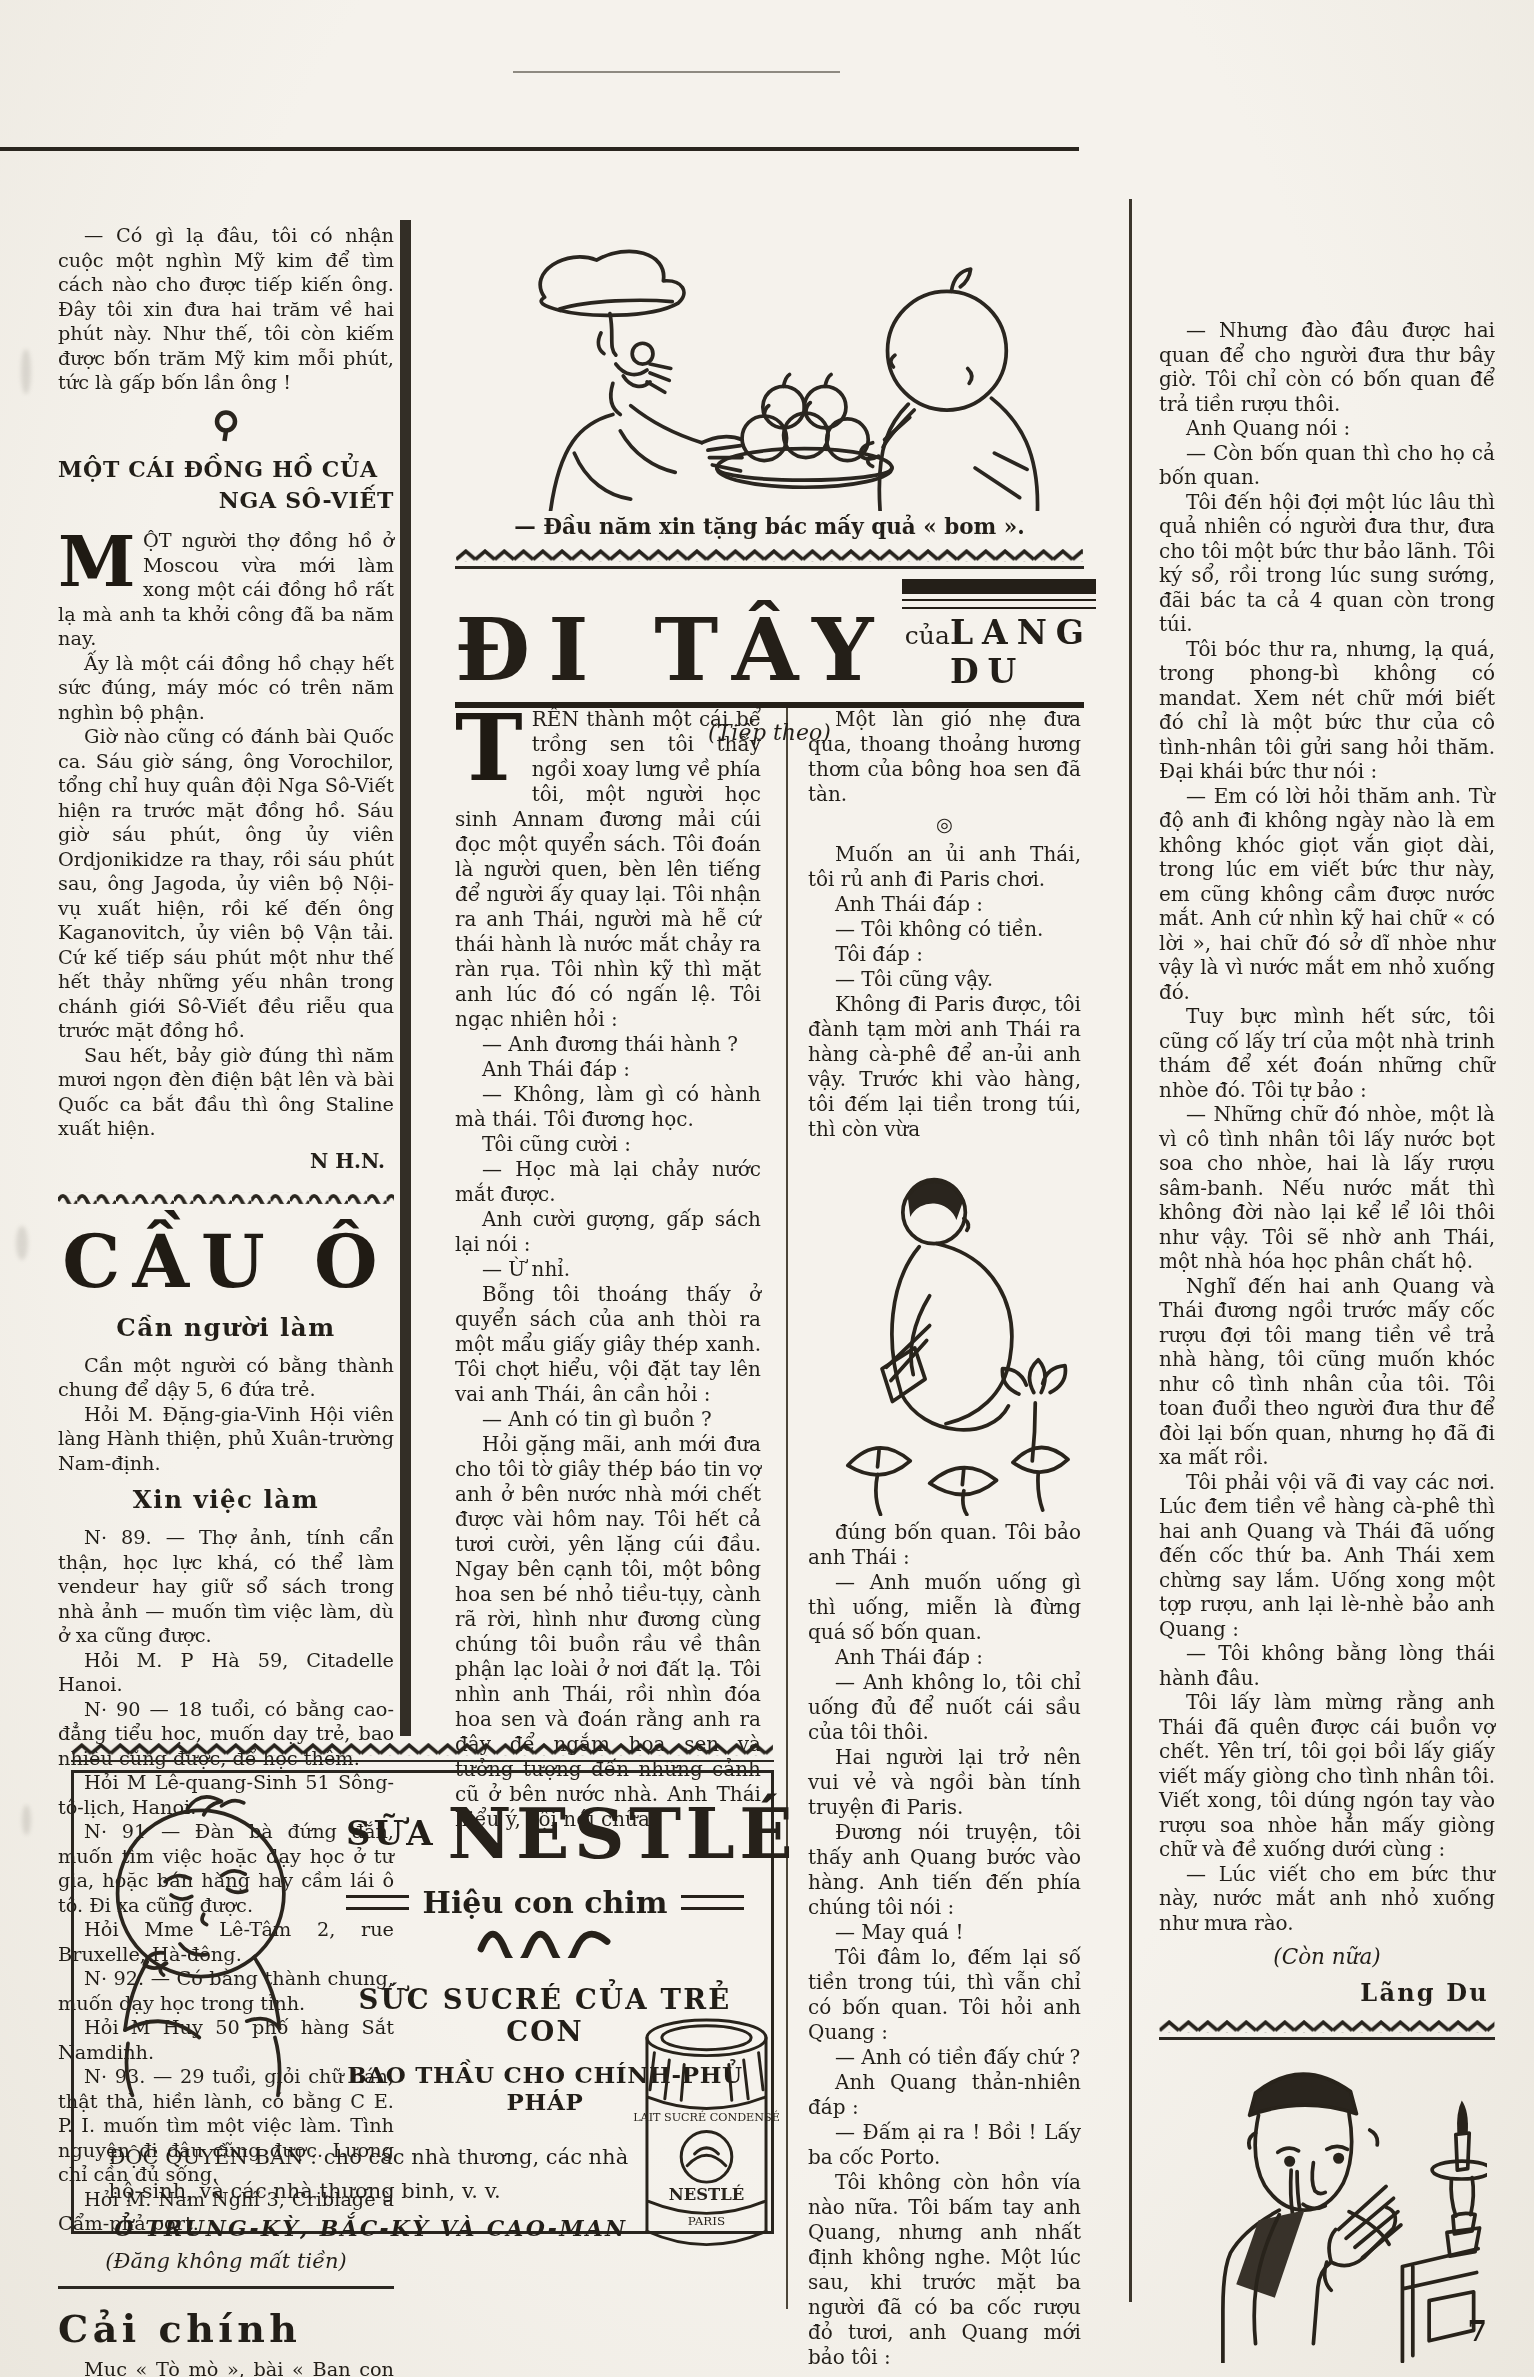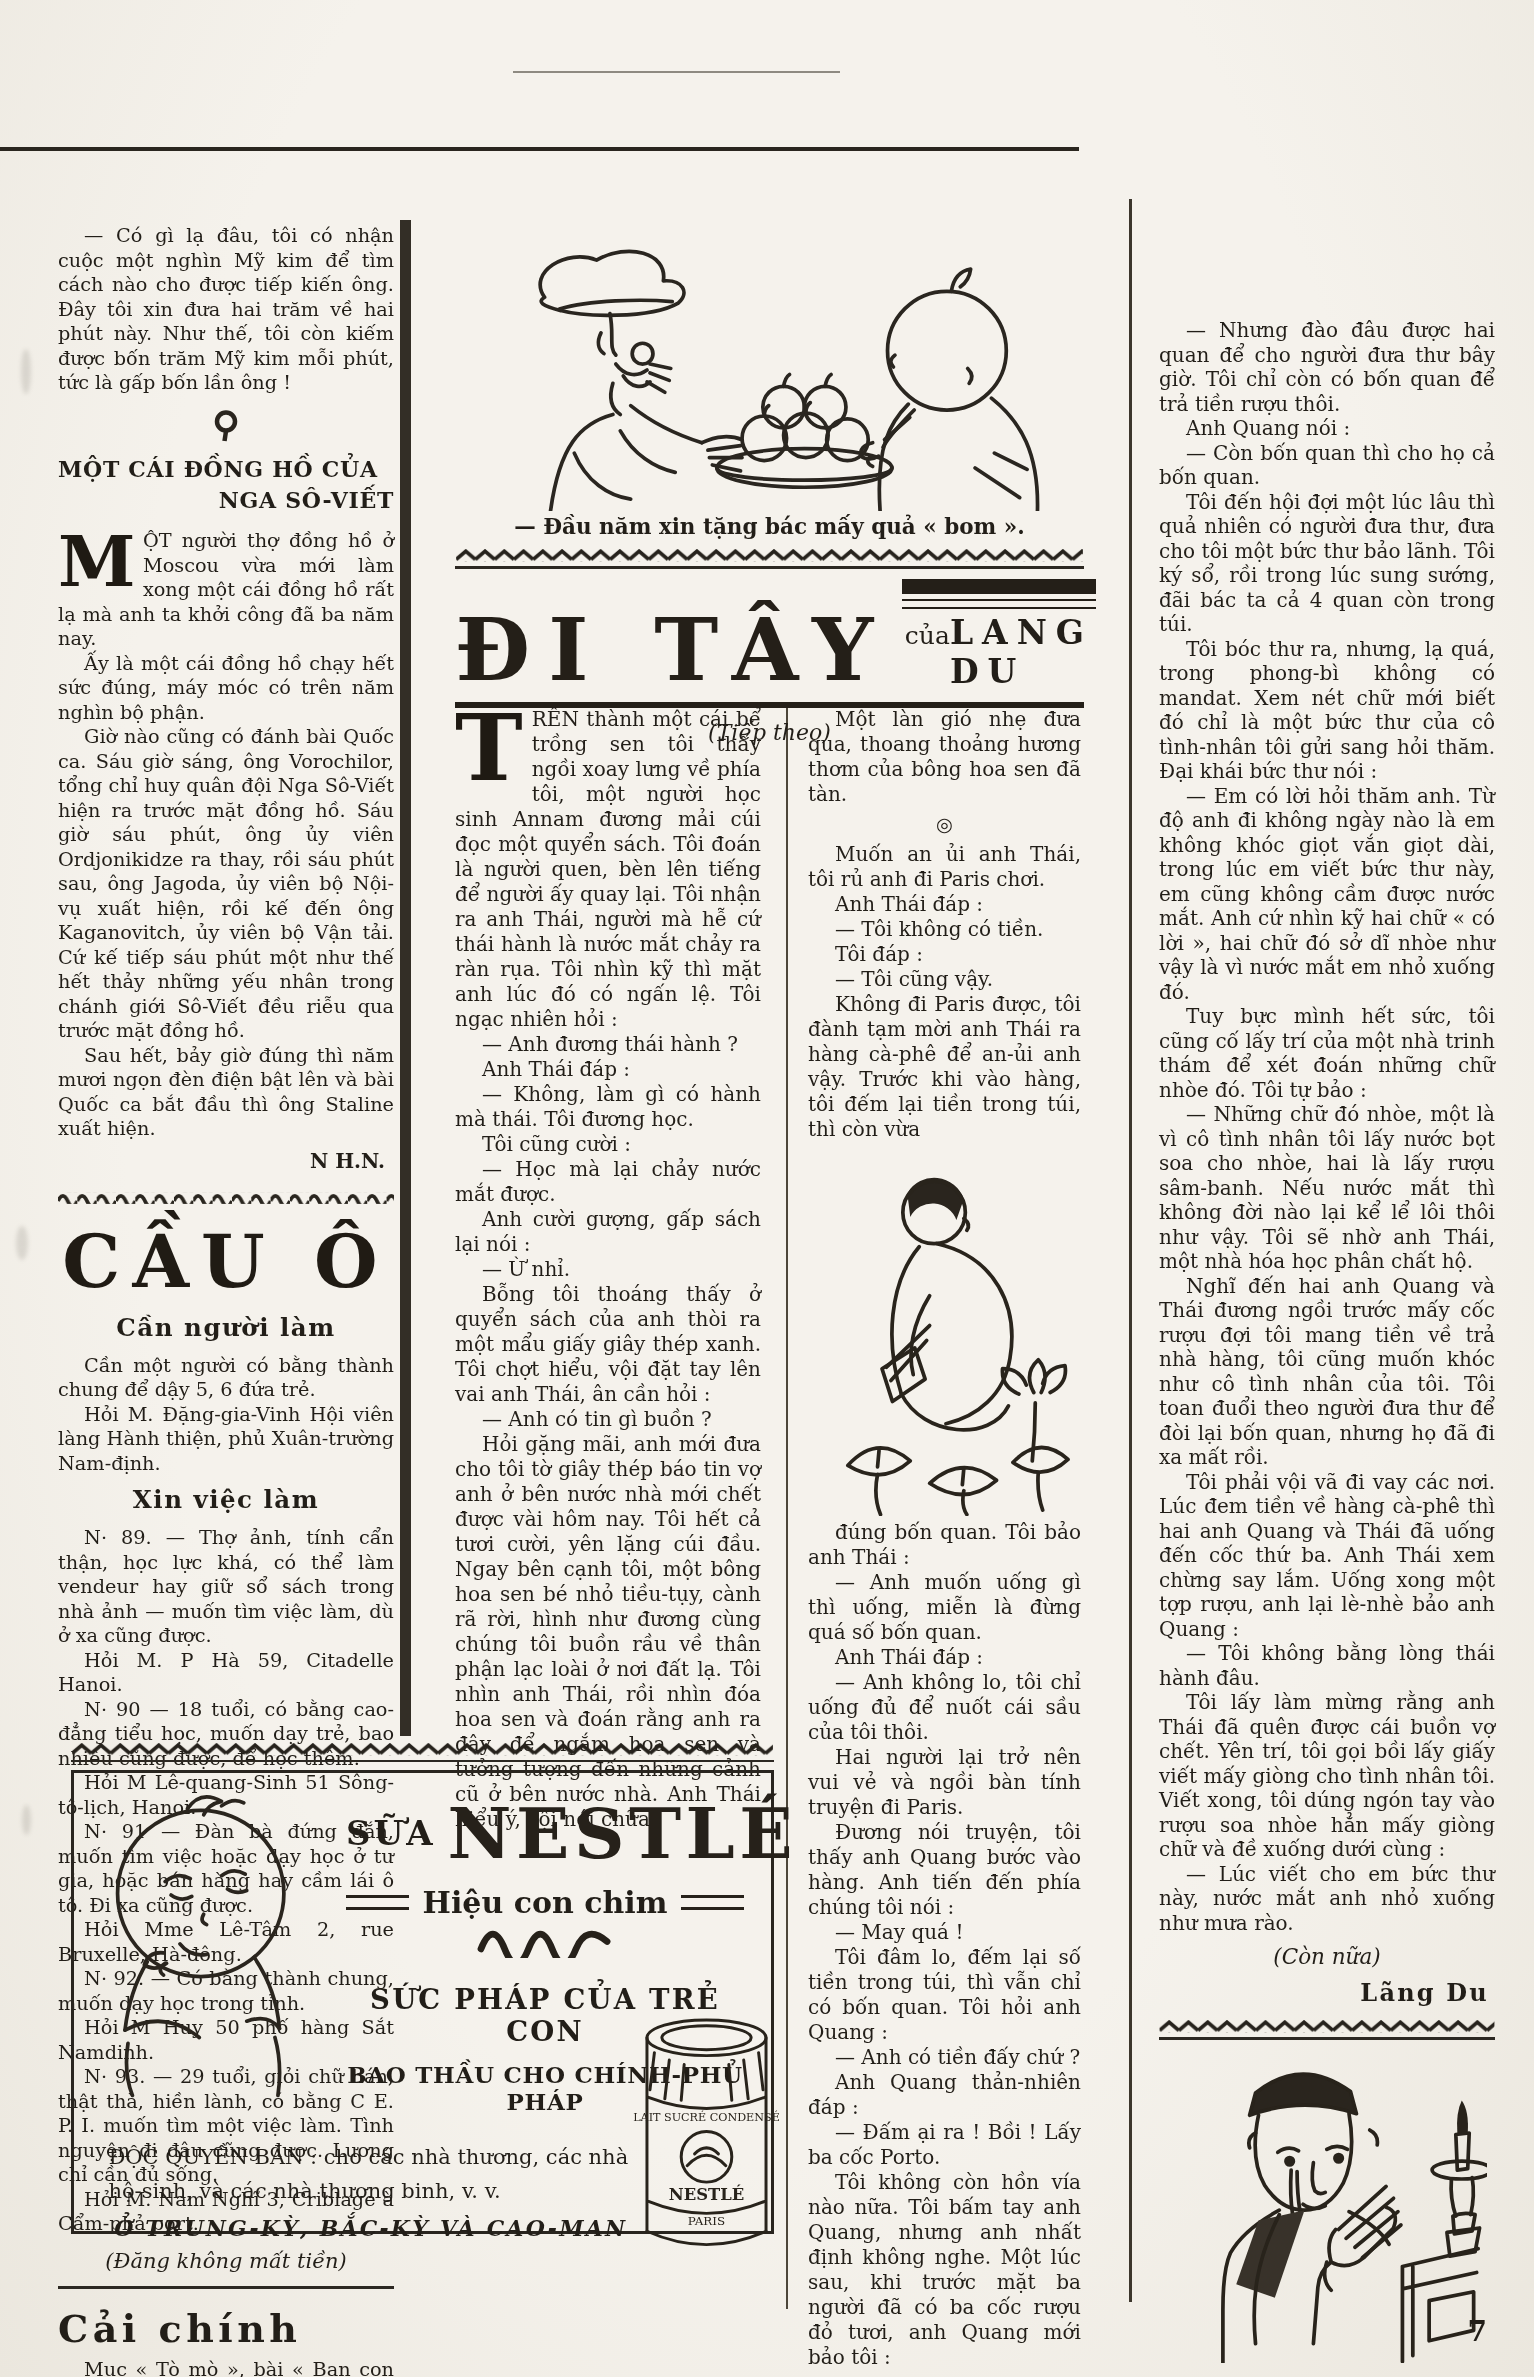--- a/index.html
+++ b/index.html
@@ -392,21 +392,21 @@
           <span class="sua">SỮA</span><span class="brand">NESTLÉ</span>
         </div>
         <div class="tag-row">
           <span class="dl"></span>
           <span class="tag">Hiệu con chim</span>
           <span class="dl"></span>
         </div>
         <svg class="squig" width="141" height="30" viewBox="0 0 190 40">
             <path d="M8 28 q16 -40 32 0 q16 40 32 0 q16 -40 32 0 q16 40 32 0 q14 -34 42 -10" fill="none" stroke="#26211a" stroke-width="9" stroke-linecap="round"></path>
           </svg>
-        <p class="strength">SỨC PHÁP CỦA TRẺ CON</p>
+        <p class="strength">SỨC SUCRÉ CỦA TRẺ CON</p>
         <p class="contract">BAO THẦU CHO CHÍNH-PHỦ PHÁP</p>
       </div>
 
       <p class="exclusive">ĐỘC QUYỀN BÁN : cho các nhà thương, các nhà hộ-sinh, và các nhà thương binh, v. v.</p>
       <p class="regions">Ở TRUNG-KỲ, BẮC-KỲ VÀ CAO-MAN</p>
 
       <svg class="can" width="149" height="253" viewBox="0 0 200 340">
         <g fill="none" stroke="#28231b" stroke-width="4" stroke-linecap="round">
           <ellipse cx="100" cy="40" rx="80" ry="24"></ellipse>
           <ellipse cx="100" cy="40" rx="60" ry="16"></ellipse>

